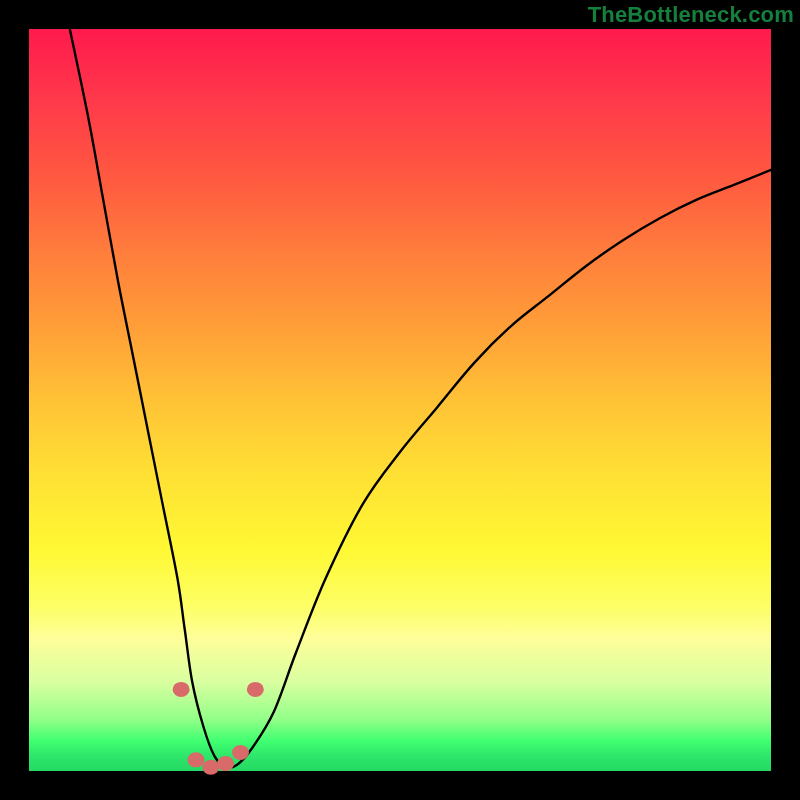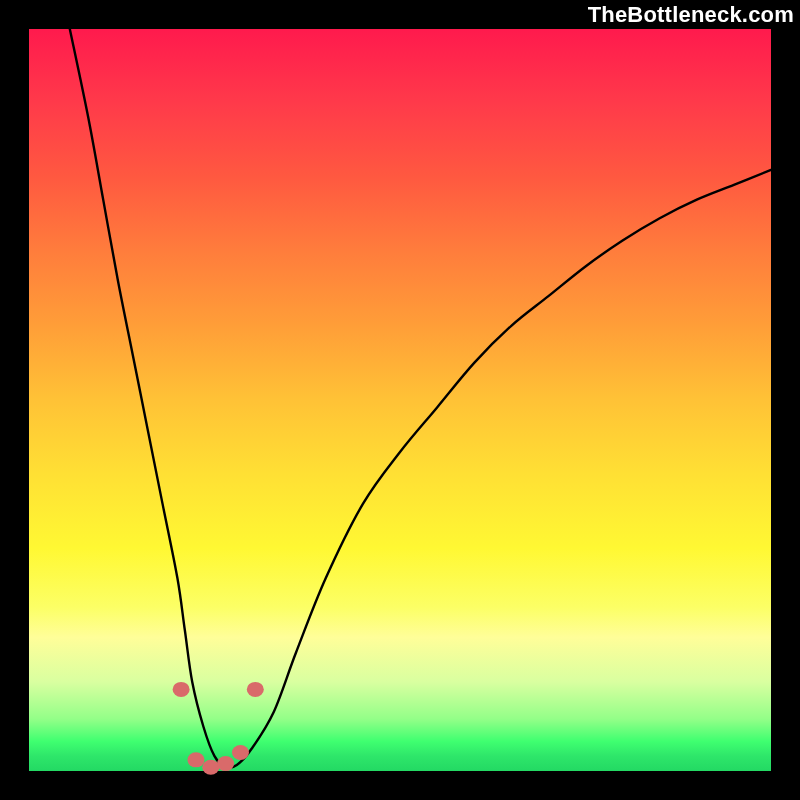--- a/index.html
+++ b/index.html
@@ -33,21 +33,21 @@
       #2ee66a 98%,
       #23d963 100%);
   }
   .watermark {
     position: absolute;
     top: 2px;
     right: 6px;
     font-family: Arial, Helvetica, sans-serif;
     font-size: 22px;
     font-weight: bold;
-    color: #ffffff;
+    color: #15803d;
     letter-spacing: 0.2px;
     user-select: none;
   }
   svg.curve {
     position: absolute;
     left: 29px;
     top: 29px;
     width: 742px;
     height: 742px;
     overflow: visible;

